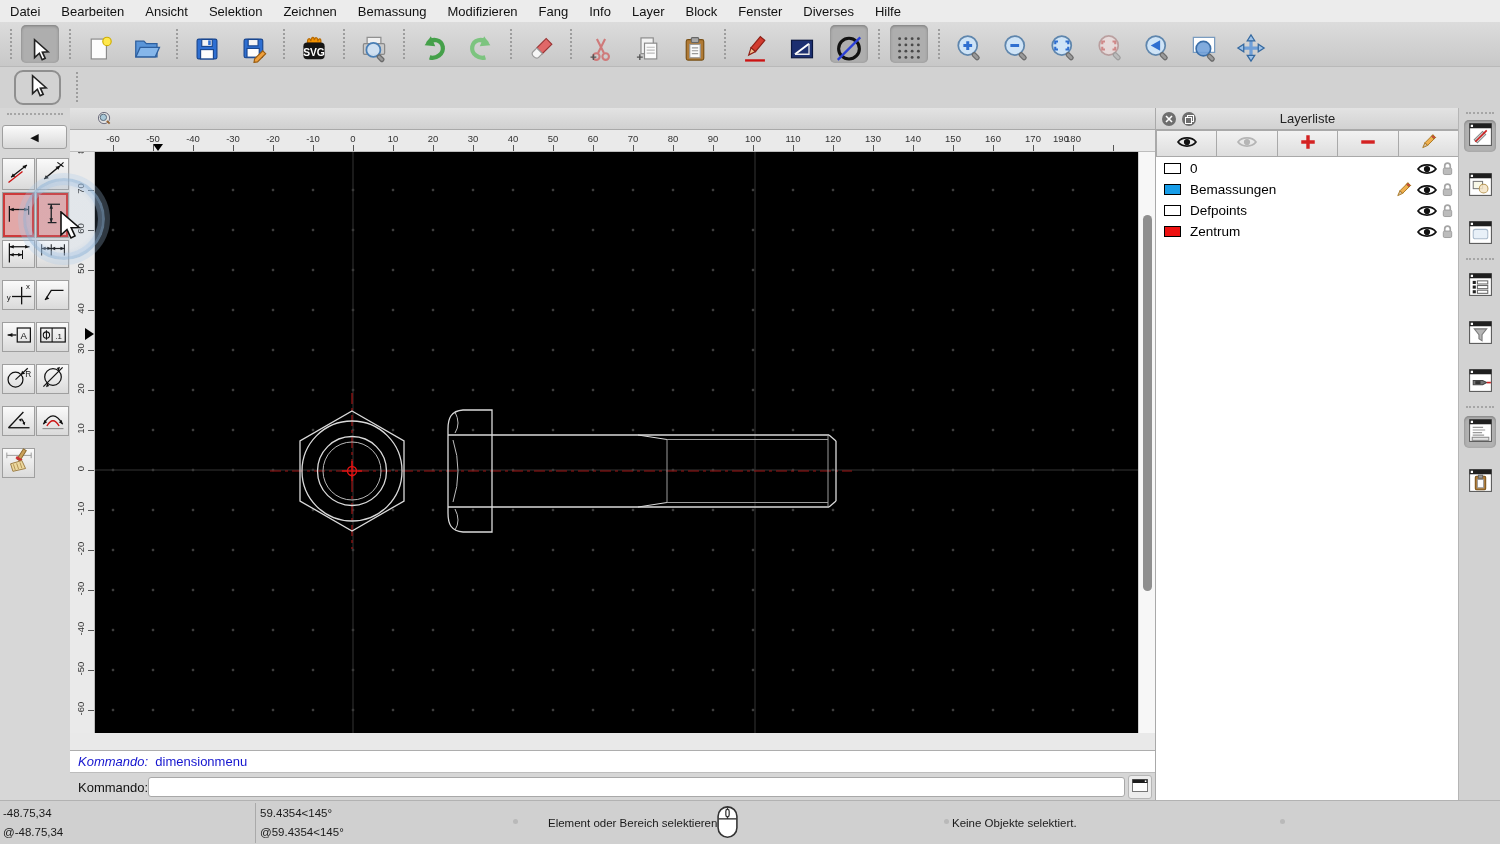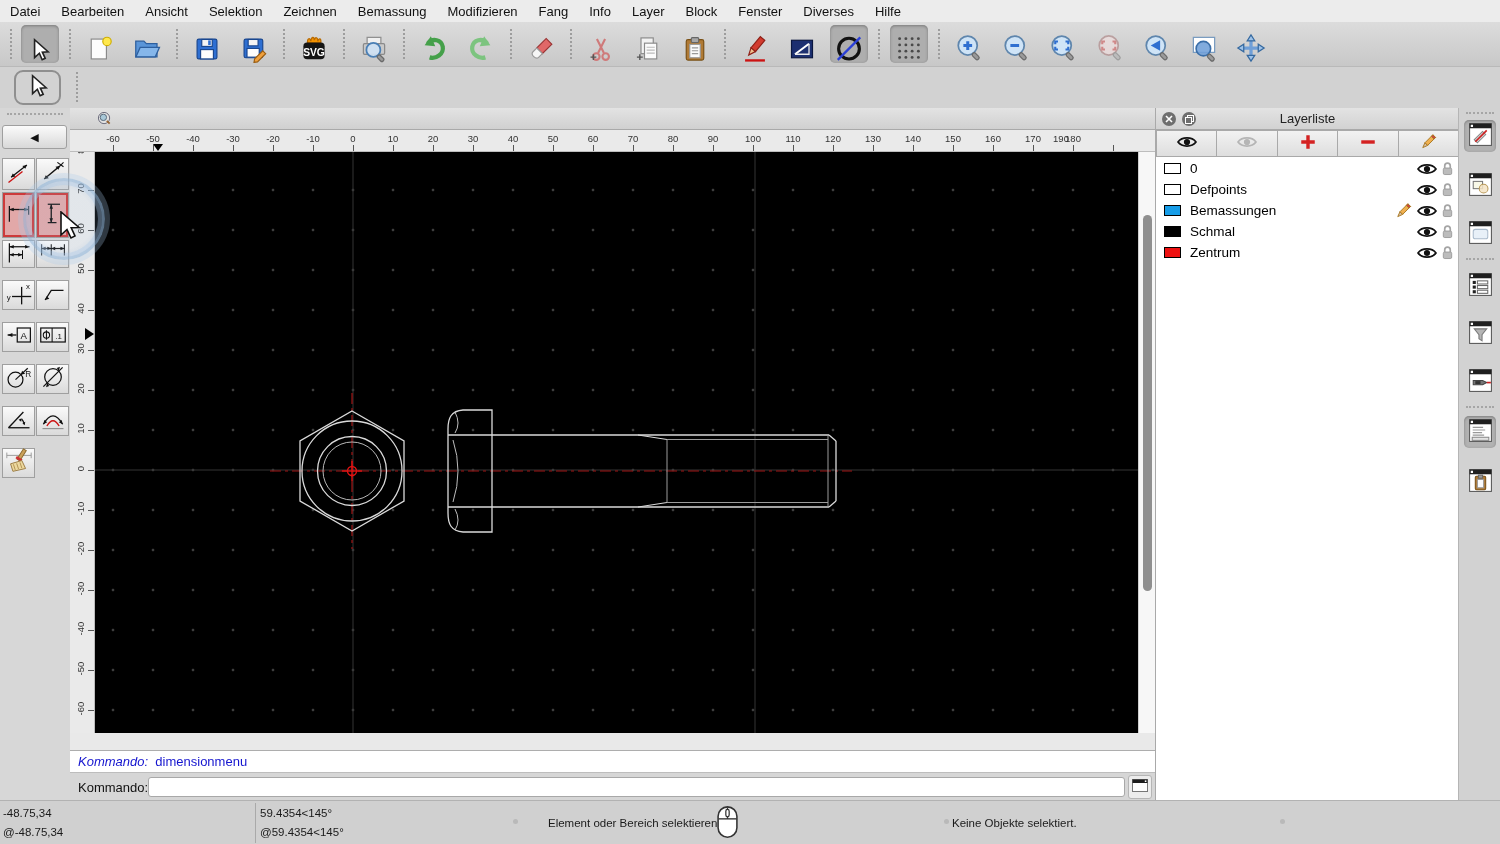--- a/index.html
+++ b/index.html
@@ -779,53 +779,41 @@
         <span class="eye"><svg width="20" height="14" viewBox="0 0 20 14">
             <path d="M1 7 C5 1.6 15 1.6 19 7 C15 12.4 5 12.4 1 7 Z" fill="none" stroke="#111" stroke-width="1.7"></path>
             <circle cx="10" cy="7" r="3.1" fill="#111"></circle>
           </svg></span>
         <span class="lock"><svg width="13" height="15" viewBox="0 0 14 16">
             <path d="M4 7.5 V5.2 a3 3 0 0 1 6 0 V7.5" fill="none" stroke="#a5a5a5" stroke-width="1.8"></path>
             <rect x="2.5" y="7.5" width="9" height="7" rx="1.5" fill="#bcbcbc" stroke="#9a9a9a"></rect>
           </svg></span>
       </div>
       <div class="lrow">
-        <span class="swatch" style="background:#ffffff"></span>
-        <span>Defpoints</span>
-        <span class="eye"><svg width="20" height="14" viewBox="0 0 20 14">
-            <path d="M1 7 C5 1.6 15 1.6 19 7 C15 12.4 5 12.4 1 7 Z" fill="none" stroke="#111" stroke-width="1.7"></path>
-            <circle cx="10" cy="7" r="3.1" fill="#111"></circle>
-          </svg></span>
-        <span class="lock"><svg width="13" height="15" viewBox="0 0 14 16">
-            <path d="M4 7.5 V5.2 a3 3 0 0 1 6 0 V7.5" fill="none" stroke="#a5a5a5" stroke-width="1.8"></path>
-            <rect x="2.5" y="7.5" width="9" height="7" rx="1.5" fill="#bcbcbc" stroke="#9a9a9a"></rect>
-          </svg></span>
-      </div>
-      <div class="lrow">
         <span class="swatch" style="background:#179de8"></span>
         <span>Bemassungen</span>
         <span class="pen"><svg width="18" height="18" viewBox="0 0 20 20">
             <g transform="rotate(45 10 10)">
               <rect x="8.2" y="0.5" width="4.2" height="12.5" fill="#f0b050" stroke="#a87820"></rect>
               <path d="M8.2 13 L10.3 18.5 L12.4 13 Z" fill="#d8c0a8" stroke="#a87820"></path>
               <rect x="8.2" y="0.5" width="4.2" height="2.5" fill="#cc4444" stroke="#a87820"></rect>
             </g>
           </svg></span>
         <span class="eye"><svg width="20" height="14" viewBox="0 0 20 14">
             <path d="M1 7 C5 1.6 15 1.6 19 7 C15 12.4 5 12.4 1 7 Z" fill="none" stroke="#111" stroke-width="1.7"></path>
             <circle cx="10" cy="7" r="3.1" fill="#111"></circle>
           </svg></span>
         <span class="lock"><svg width="13" height="15" viewBox="0 0 14 16">
             <path d="M4 7.5 V5.2 a3 3 0 0 1 6 0 V7.5" fill="none" stroke="#a5a5a5" stroke-width="1.8"></path>
             <rect x="2.5" y="7.5" width="9" height="7" rx="1.5" fill="#bcbcbc" stroke="#9a9a9a"></rect>
           </svg></span>
       </div>
       <div class="lrow">
-        <span class="swatch" style="background:#000000"></span>
-        <span>Schmal</span>
+        <span class="swatch" style="background:#ffffff"></span>
+        <span>Defpoints</span>
         <span class="eye"><svg width="20" height="14" viewBox="0 0 20 14">
             <path d="M1 7 C5 1.6 15 1.6 19 7 C15 12.4 5 12.4 1 7 Z" fill="none" stroke="#111" stroke-width="1.7"></path>
             <circle cx="10" cy="7" r="3.1" fill="#111"></circle>
           </svg></span>
         <span class="lock"><svg width="13" height="15" viewBox="0 0 14 16">
             <path d="M4 7.5 V5.2 a3 3 0 0 1 6 0 V7.5" fill="none" stroke="#a5a5a5" stroke-width="1.8"></path>
             <rect x="2.5" y="7.5" width="9" height="7" rx="1.5" fill="#bcbcbc" stroke="#9a9a9a"></rect>
           </svg></span>
       </div>
       <div class="lrow">

